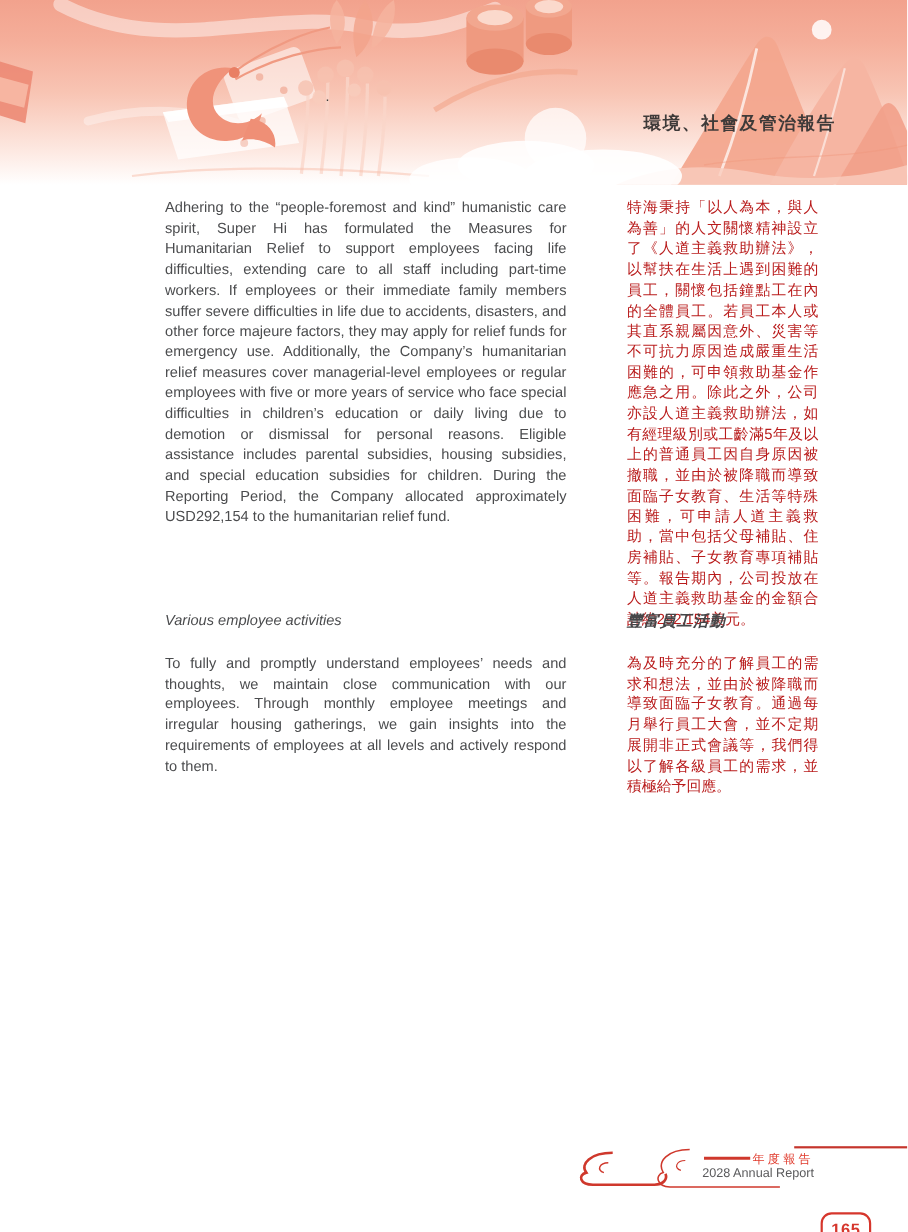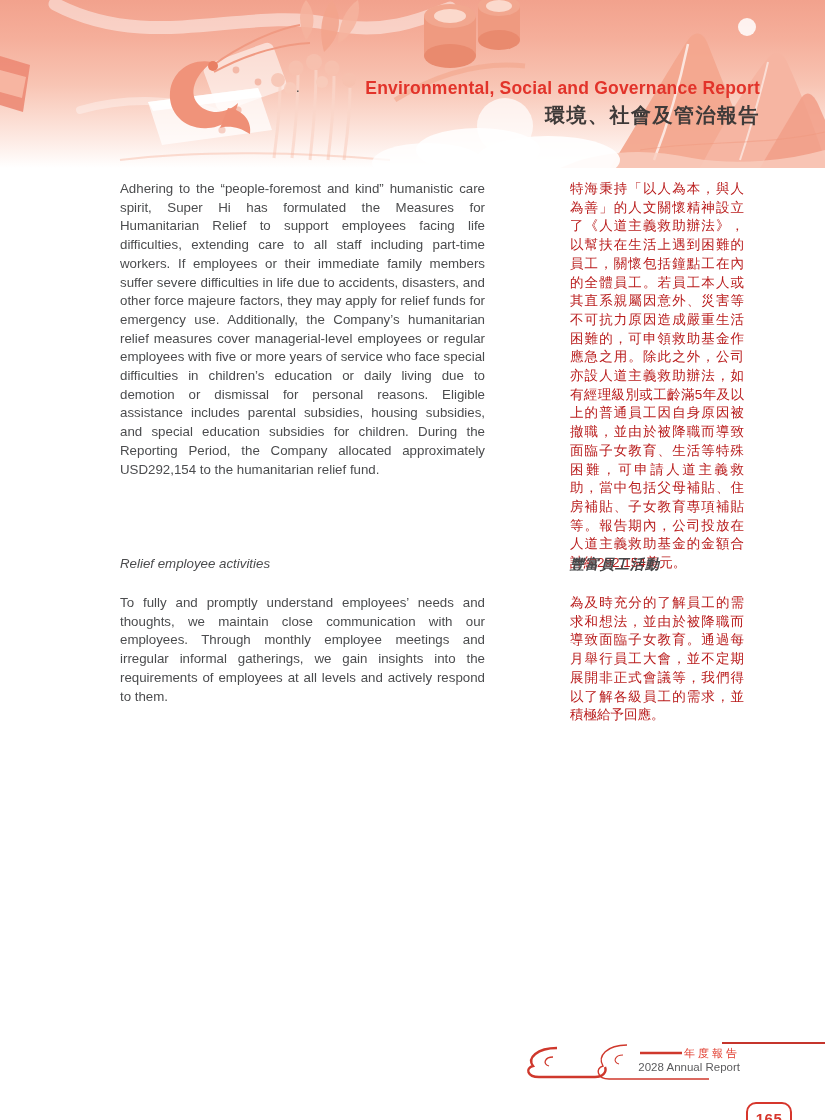--- a/index.html
+++ b/index.html
@@ -12,25 +12,25 @@
     background: linear-gradient(180deg, #f2a28d 0%, #f5ae9a 22%, #f8c4b3 50%, #fde9e2 82%, #ffffff 100%);
   }
   .header svg { position:absolute; top:0; left:0; }
   .stray-mark { position:absolute; left:296px; top:80px; font-size:13px; color:#3a3a3a; }
   .title-en {
     position:absolute; right:65px; top:78px; white-space:nowrap;
     font-size:17.5px; font-weight:bold; color:#E2332A; letter-spacing:0.2px;
   }
   .title-zh {
     position:absolute; right:65px; top:102px; white-space:nowrap;
-    font-size:20px; font-weight:bold; color:#3E3A39; letter-spacing:1.5px;
+    font-size:16px; font-weight:bold; color:#3E3A39; letter-spacing:1.5px;
   }
 
   
-  .col-en { position:absolute; left:120px; width:365px; }
+  .col-en { position:absolute; left:150px; width:365px; }
   .col-zh { position:absolute; left:570px; width:174px; }
   p { margin:0; }
   .en-text {
     font-size:13.3px; line-height:18.7px; color:#4B4C4E;
     text-align:justify;
   }
   .zh-text {
     font-size:13.5px; line-height:18.7px; color:#b91c1c;
     text-align:justify; text-justify:inter-ideograph;
   }
@@ -144,28 +144,27 @@
       </g>
 
       <g>
         <circle cx="505" cy="126" r="28" fill="rgba(255,255,255,0.7)"></circle>
         <ellipse cx="478" cy="150" rx="62" ry="22" fill="rgba(255,255,255,0.85)"></ellipse>
         <ellipse cx="548" cy="160" rx="72" ry="24" fill="rgba(255,255,255,0.9)"></ellipse>
         <ellipse cx="428" cy="163" rx="56" ry="20" fill="rgba(255,255,255,0.8)"></ellipse>
       </g>
     </svg>
     <div class="stray-mark">.</div>
-    <div class="title-en">Environmental, Social and Governance Report</div>
     <div class="title-zh">環境、社會及管治報告</div>
   </div>
 
   <main>
     <p class="col-en en-text top-para">Adhering to the “people-foremost and kind” humanistic care spirit, Super Hi has formulated the Measures for Humanitarian Relief to support employees facing life difficulties, extending care to all staff including part-time workers. If employees or their immediate family members suffer severe difficulties in life due to accidents, disasters, and other force majeure factors, they may apply for relief funds for emergency use. Additionally, the Company’s humanitarian relief measures cover managerial-level employees or regular employees with five or more years of service who face special difficulties in children’s education or daily living due to demotion or dismissal for personal reasons. Eligible assistance includes parental subsidies, housing subsidies, and special education subsidies for children. During the Reporting Period, the Company allocated approximately USD292,154 to the humanitarian relief fund.</p>
-    <p class="col-en en-heading top-heading">Relief employee activities</p>
-    <p class="col-en en-text top-para2">To fully and promptly understand employees’ needs and thoughts, we maintain close communication with our employees. Through monthly employee meetings and irregular informal gatherings, we gain insights into the requirements of employees at all levels and actively respond to them.</p>
+    <p class="col-en en-heading top-heading">Various employee activities</p>
+    <p class="col-en en-text top-para2">To fully and promptly understand employees’ needs and thoughts, we maintain close communication with our employees. Through monthly employee meetings and irregular housing gatherings, we gain insights into the requirements of employees at all levels and actively respond to them.</p>
 
     <p class="col-zh zh-text top-para">特海秉持「以人為本，與人為善」的人文關懷精神設立了《人道主義救助辦法》，以幫扶在生活上遇到困難的員工，關懷包括鐘點工在內的全體員工。若員工本人或其直系親屬因意外、災害等不可抗力原因造成嚴重生活困難的，可申領救助基金作應急之用。除此之外，公司亦設人道主義救助辦法，如有經理級別或工齡滿5年及以上的普通員工因自身原因被撤職，並由於被降職而導致面臨子女教育、生活等特殊困難，可申請人道主義救助，當中包括父母補貼、住房補貼、子女教育專項補貼等。報告期內，公司投放在人道主義救助基金的金額合計約292,154美元。</p>
     <p class="col-zh zh-heading top-heading">豐富員工活動</p>
     <p class="col-zh zh-text top-para2">為及時充分的了解員工的需求和想法，並由於被降職而導致面臨子女教育。通過每月舉行員工大會，並不定期展開非正式會議等，我們得以了解各級員工的需求，並積極給予回應。</p>
   </main>
 
   <footer>
     <svg class="footer-swirl" width="200" height="44" viewBox="0 0 200 44" aria-hidden="true">
       <path d="M34,8 C14,8 4,18 10,26 C2,28 4,37 16,37 L72,37 C80,37 84,32 82,27" fill="none" stroke="#CF382C" stroke-width="2.4"></path>
       <path d="M30,17 C22,17 19,24 26,26" fill="none" stroke="#CF382C" stroke-width="1.3"></path>

